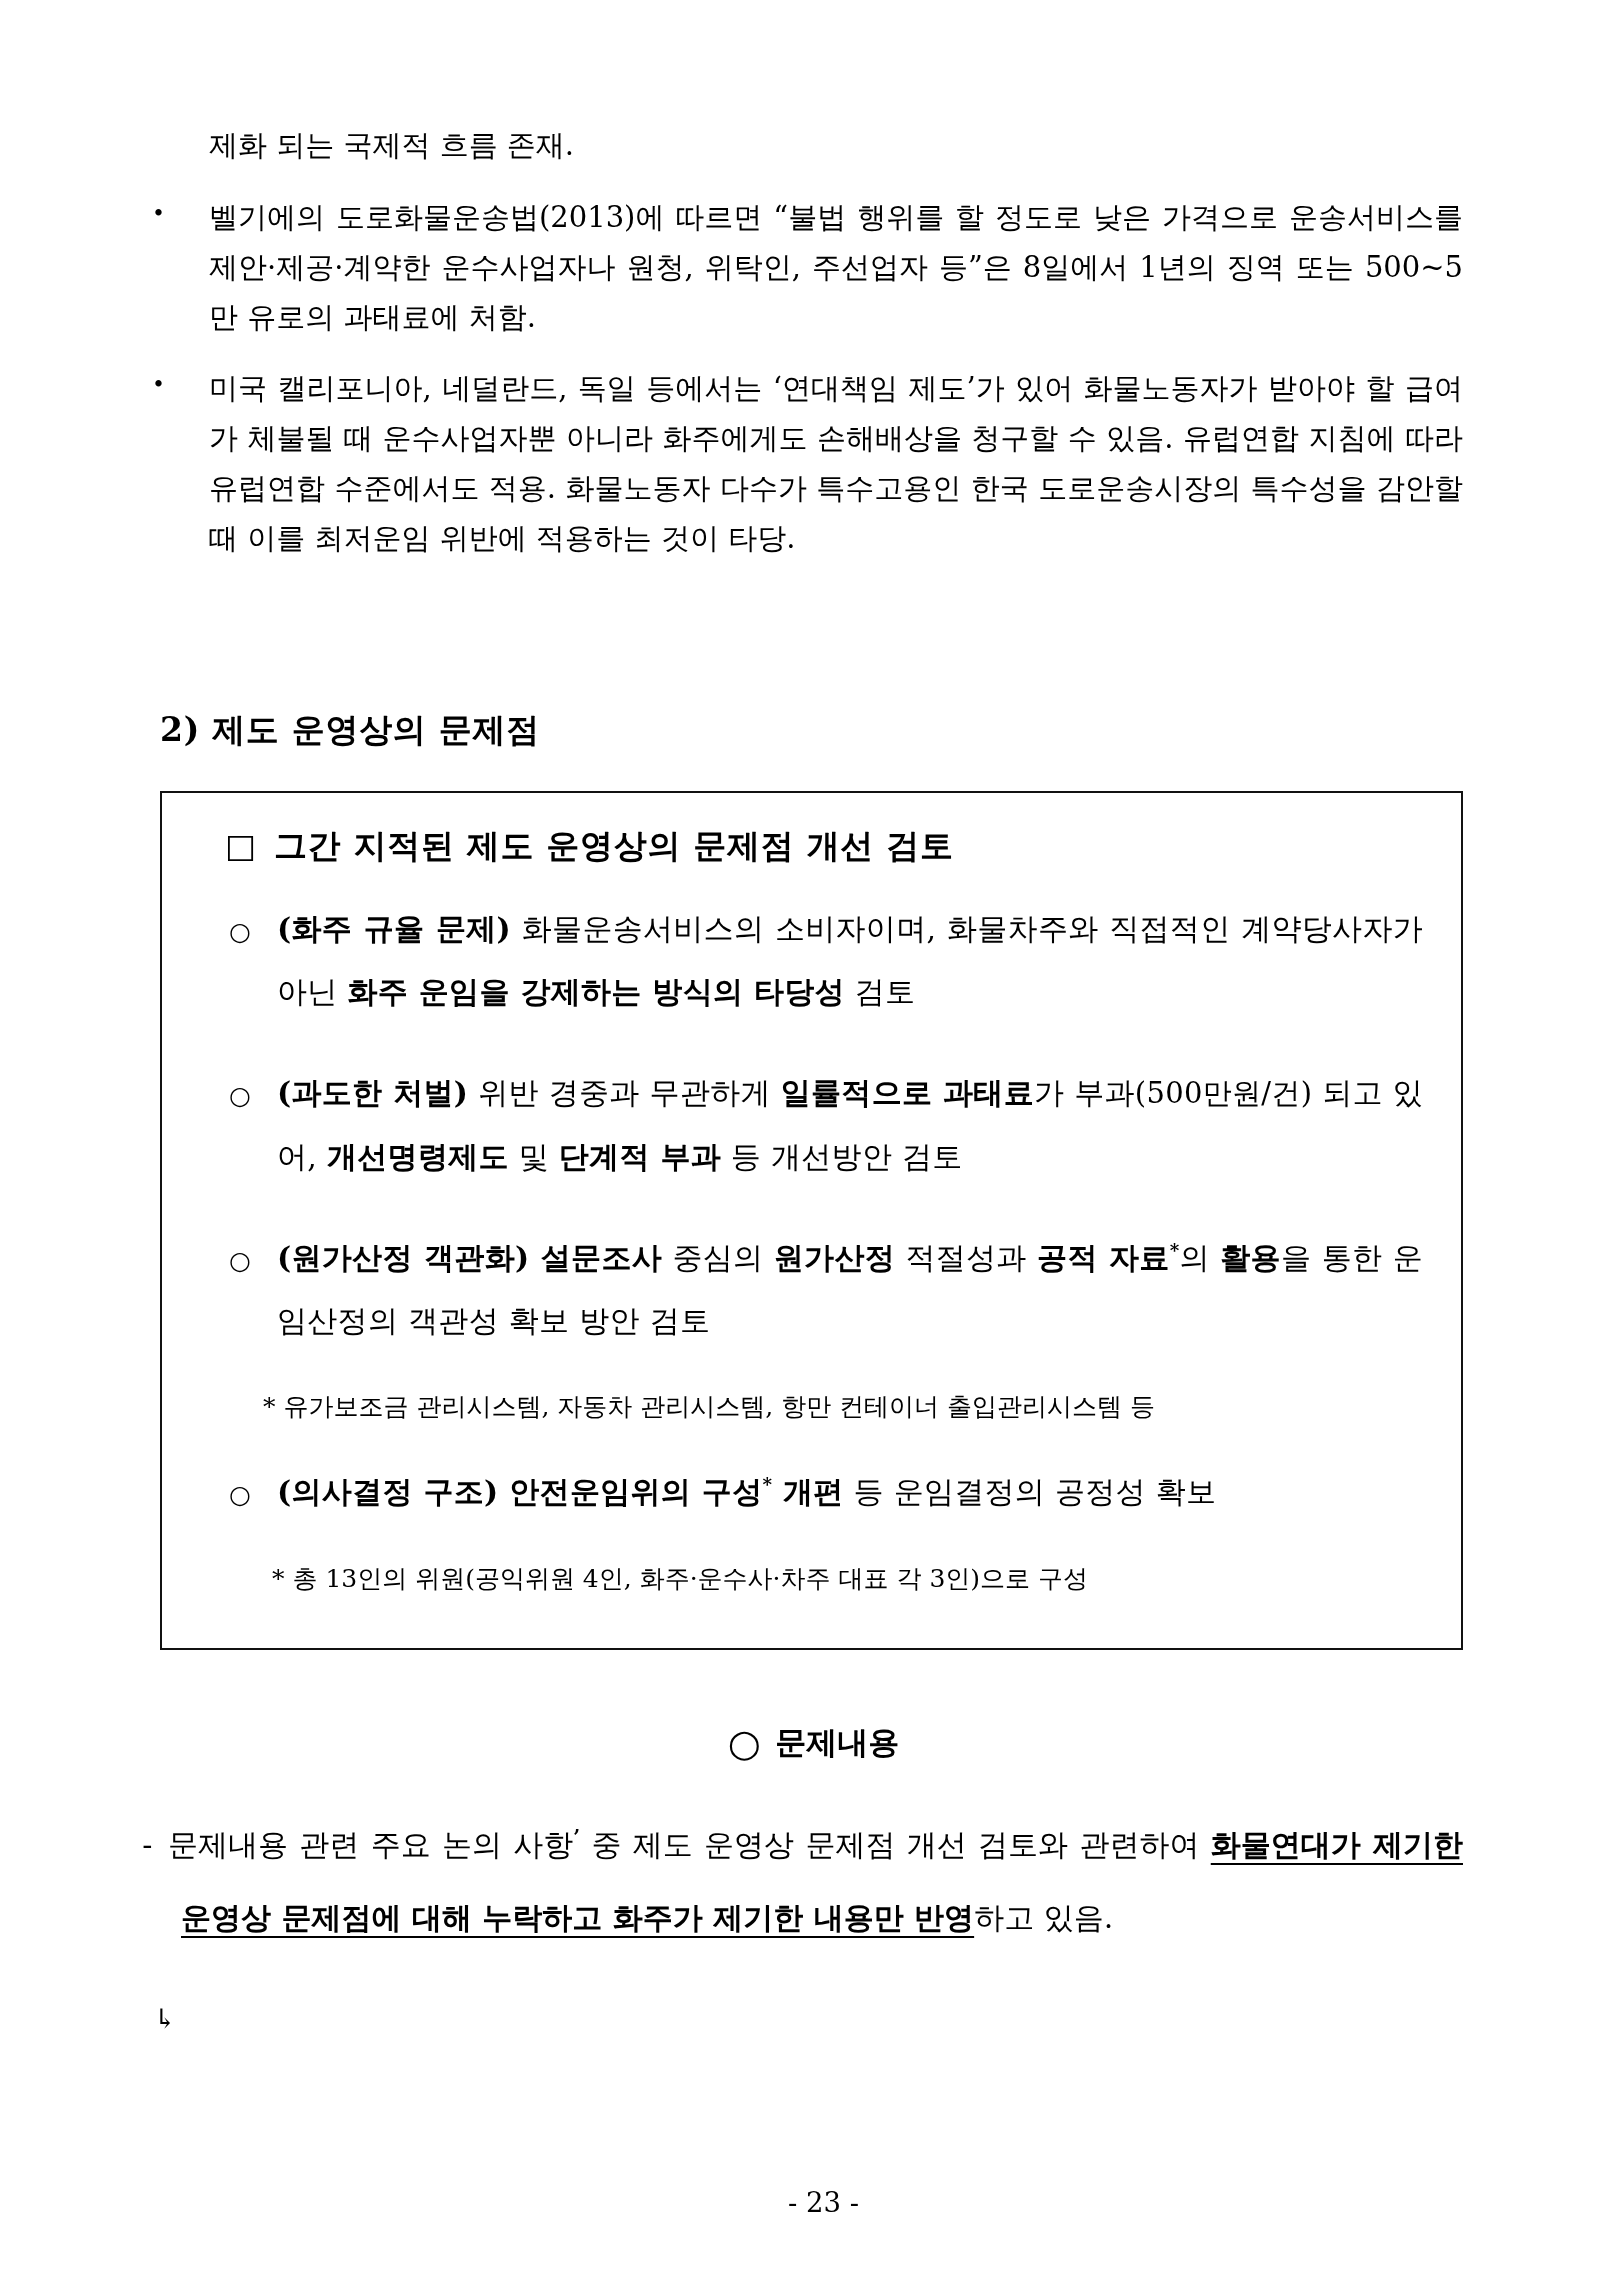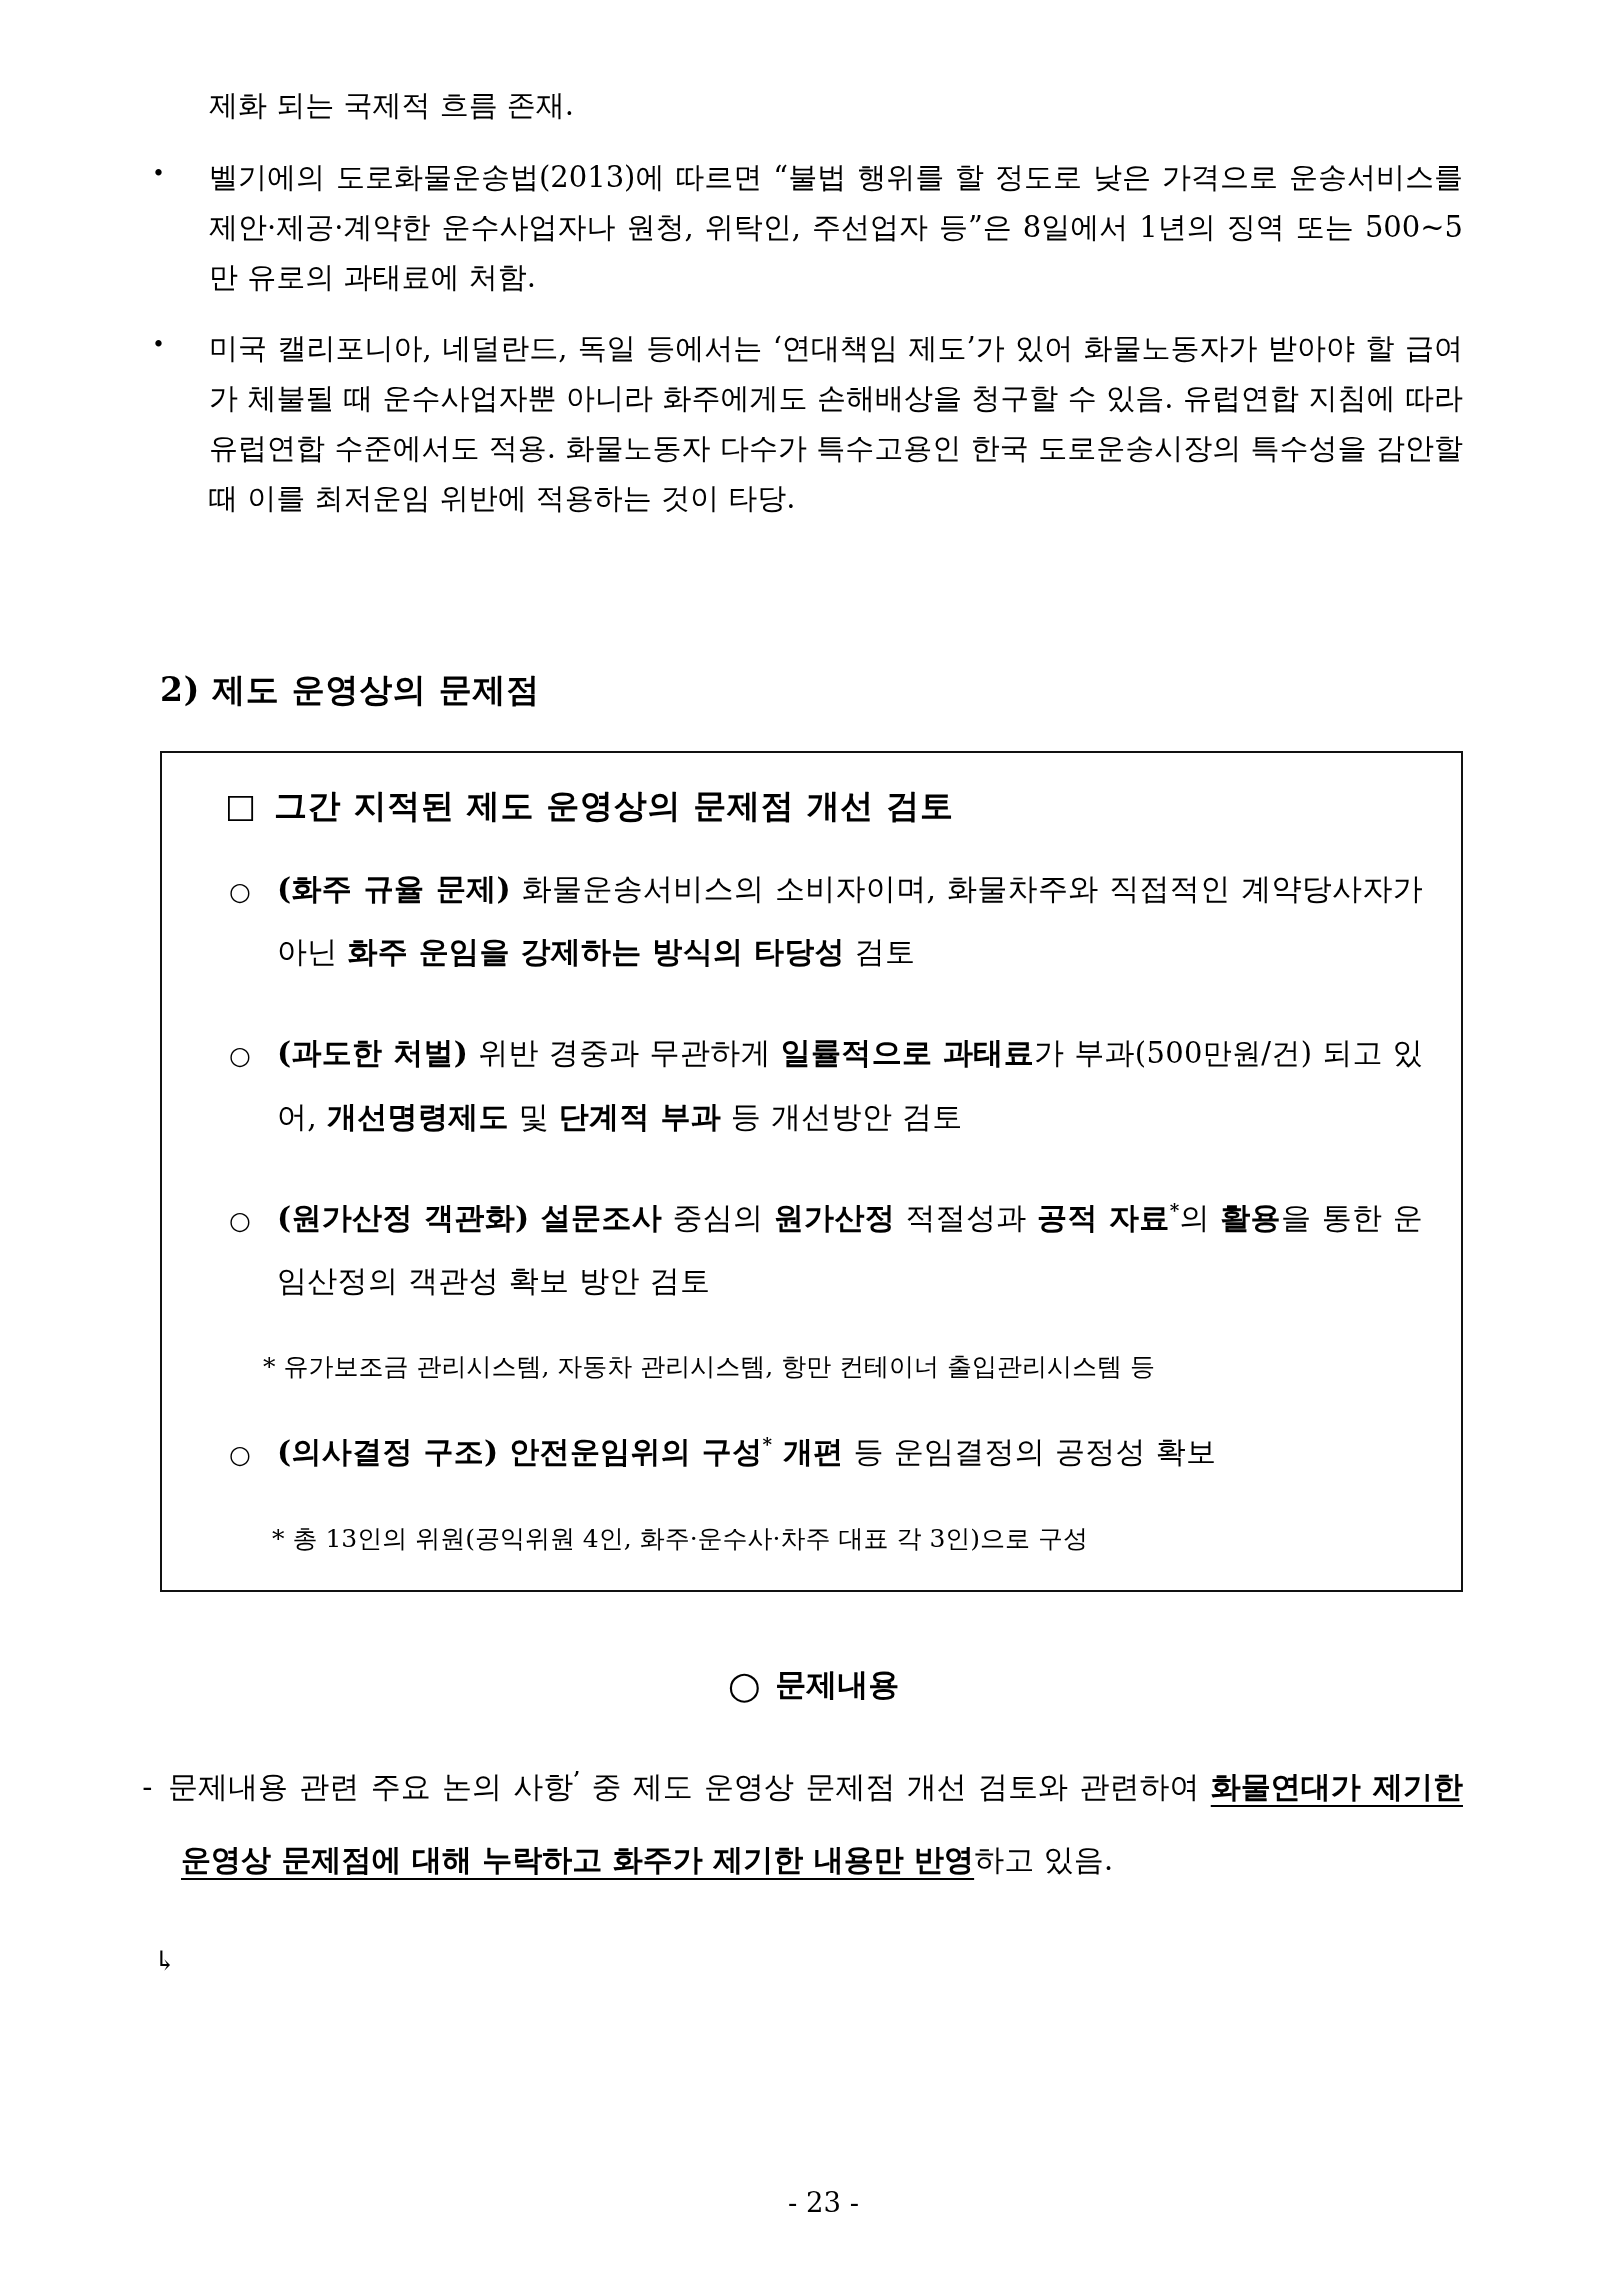--- a/index.html
+++ b/index.html
@@ -8,21 +8,21 @@
     font-family:"DejaVu Serif","Liberation Serif",serif;
   }
   .page {
     position:relative;
     width:1623px; height:2295px;
     margin:0 auto;
     background:#ffffff;
     color:#000000;
     overflow:hidden;
   }
-  .content { padding:80px 160px 0 160px; }
+  .content { padding:120px 160px 0 160px; }
 
   
   .cont-line {
     margin:0 0 22px 0; padding-left:49px;
     font-size:29px; line-height:50px;
   }
   .bullet-item {
     position:relative; padding-left:49px; margin:0 0 21px 0;
     font-size:29px; line-height:50px; text-align:justify;
   }
@@ -59,21 +59,21 @@
   .box-item b { font-weight:bold; }
   .box-item .small { font-size:29px; }
   .sup {
     font-size:18.3px; font-weight:bold;
     vertical-align:super; line-height:0;
   }
   .box-footnote {
     margin:-2.6px 0 34px 0; padding-left:63px;
     font-size:25px; line-height:39px;
   }
-  .box-footnote.second { padding-left:72px; margin-bottom:13px; }
+  .box-footnote.second { padding-left:72px; margin-bottom:31px; }
 
   
   .problem-heading {
     margin:71px 0 43px 4px;
     font-size:31px; font-weight:bold;text-align:center;
   }
   .problem-heading .circle {
     font-size:38px; font-weight:normal;
     margin-right:14.4px; vertical-align:-2.6px;
   }

